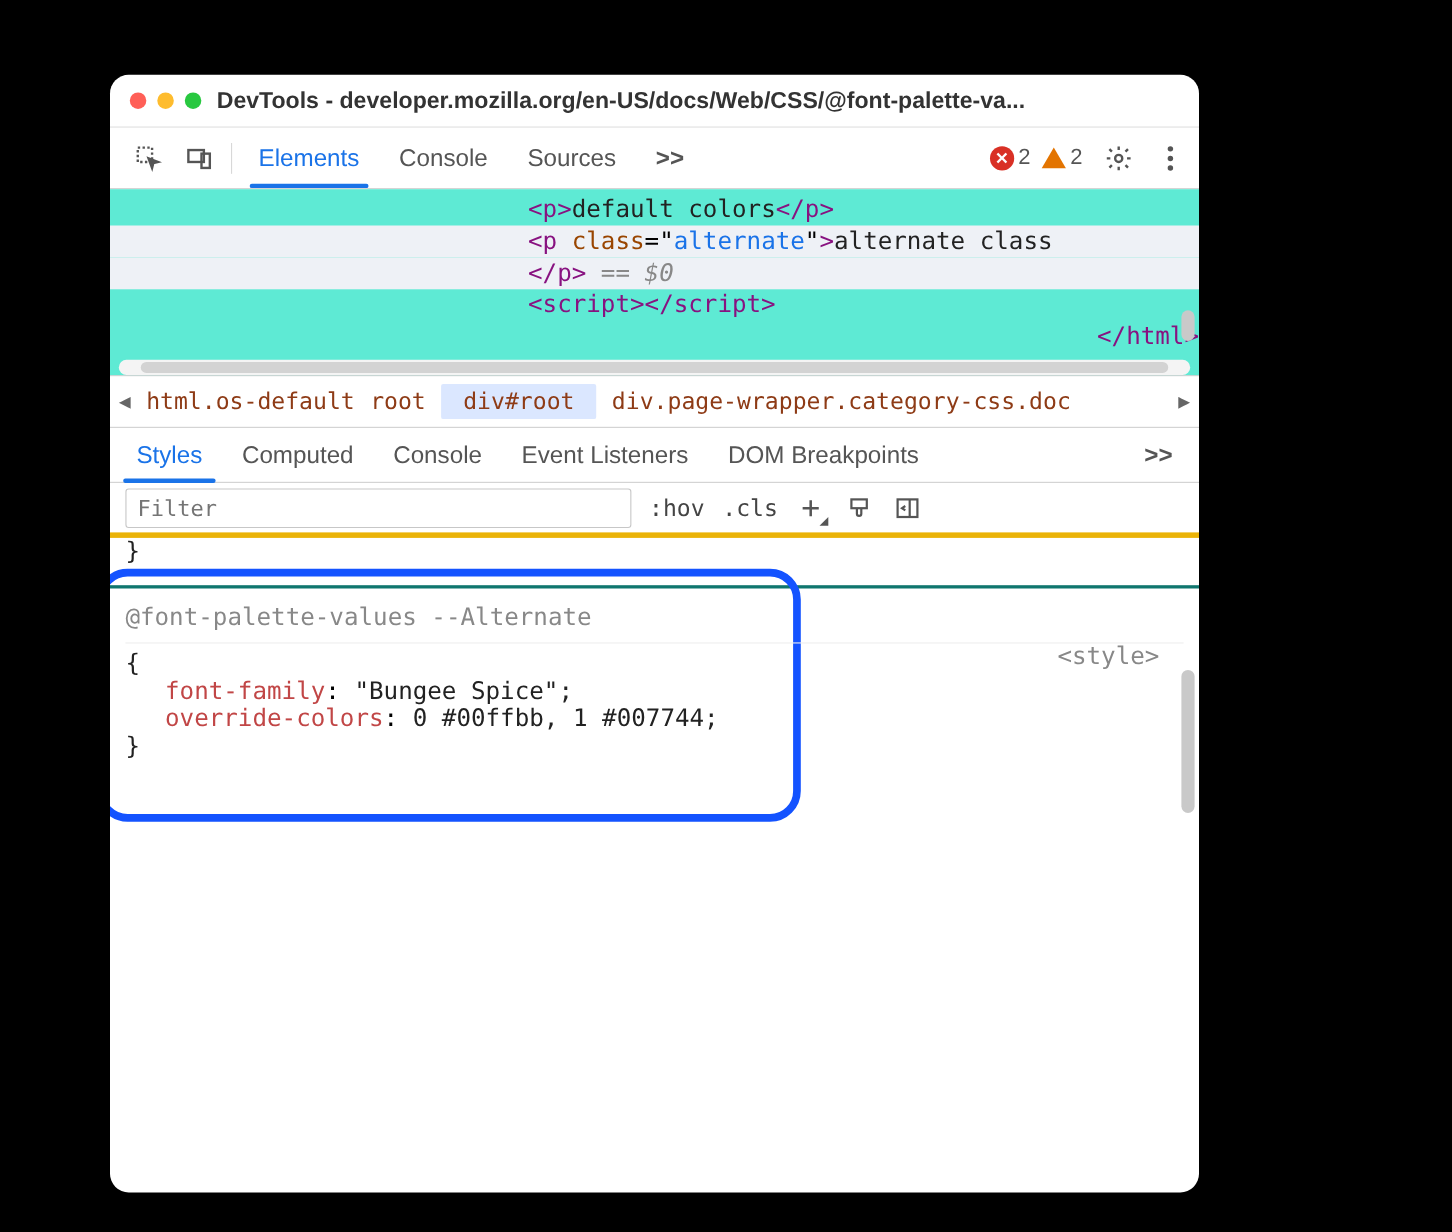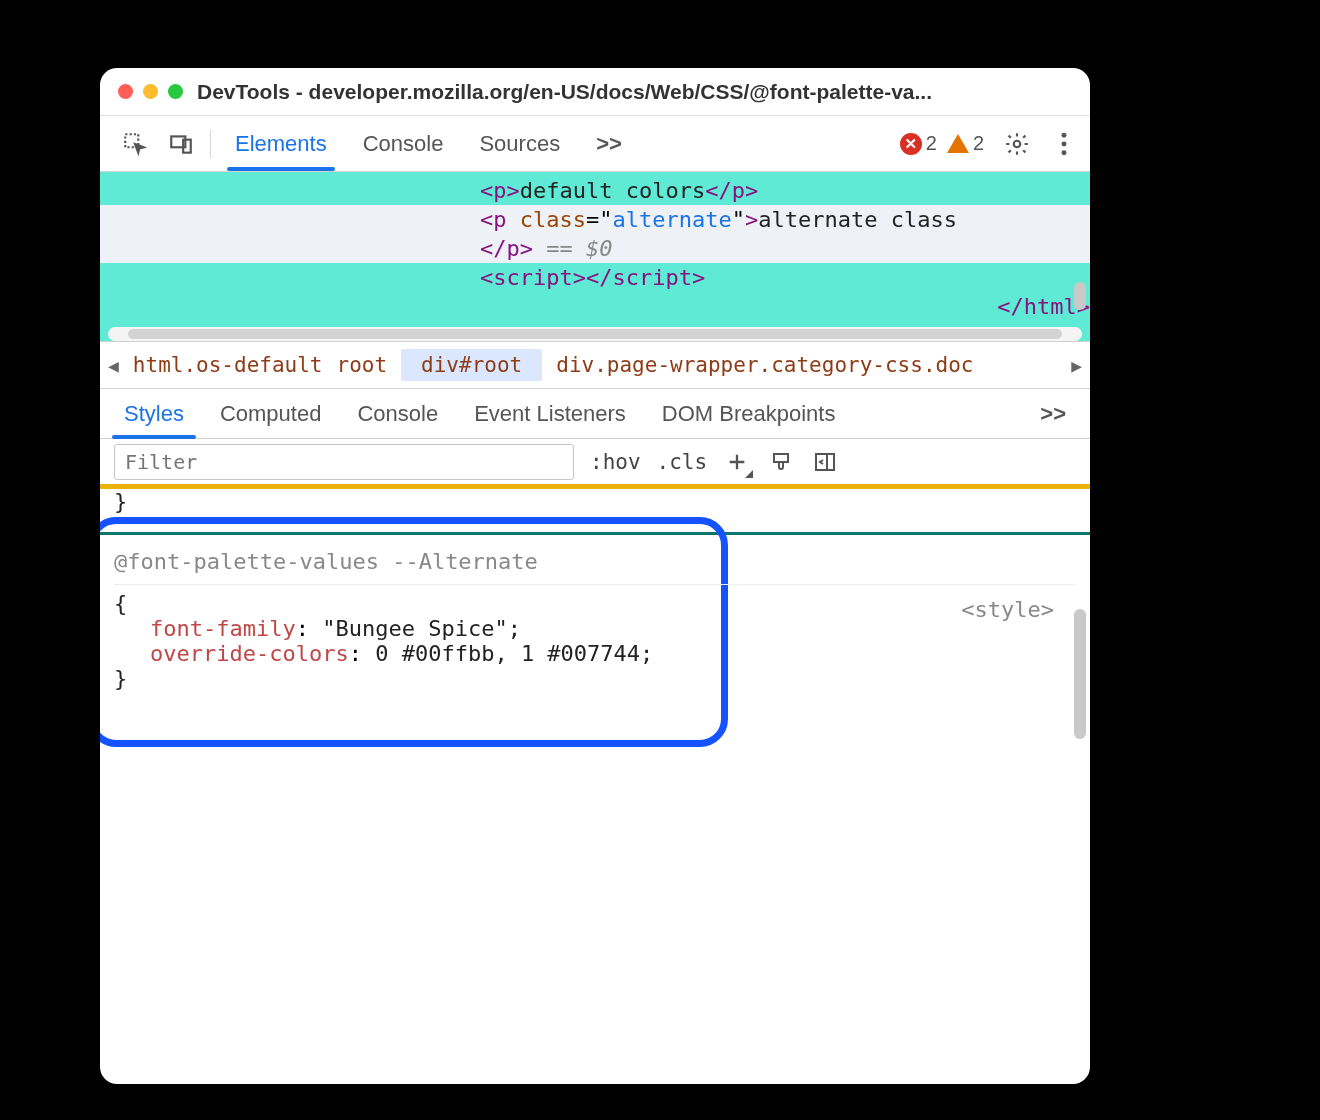--- a/index.html
+++ b/index.html
@@ -180,21 +180,21 @@
   .rule-wrap {
     position: relative;
     padding: 0 14px 18px 14px;
   }
   .rule-hdr { color: #888; padding: 14px 0 10px 0; }
   .rule-body { position: relative; }
   .brace { color: #222; }
   .prop { padding-left: 36px; }
   .prop-name { color: #c14646; }
   .prop-val { color: #222; }
-  .style-src { position: absolute; right: 22px; top: 12px; color: #888; }
+  .style-src { position: absolute; right: 22px; top: 0; color: #888; }
   .highlight-box {
     position: absolute;
     left: -12px;
     top: -18px;
     width: 640px;
     height: 230px;
     border: 7px solid #1453ff;
     border-radius: 28px;
     pointer-events: none;
   }

